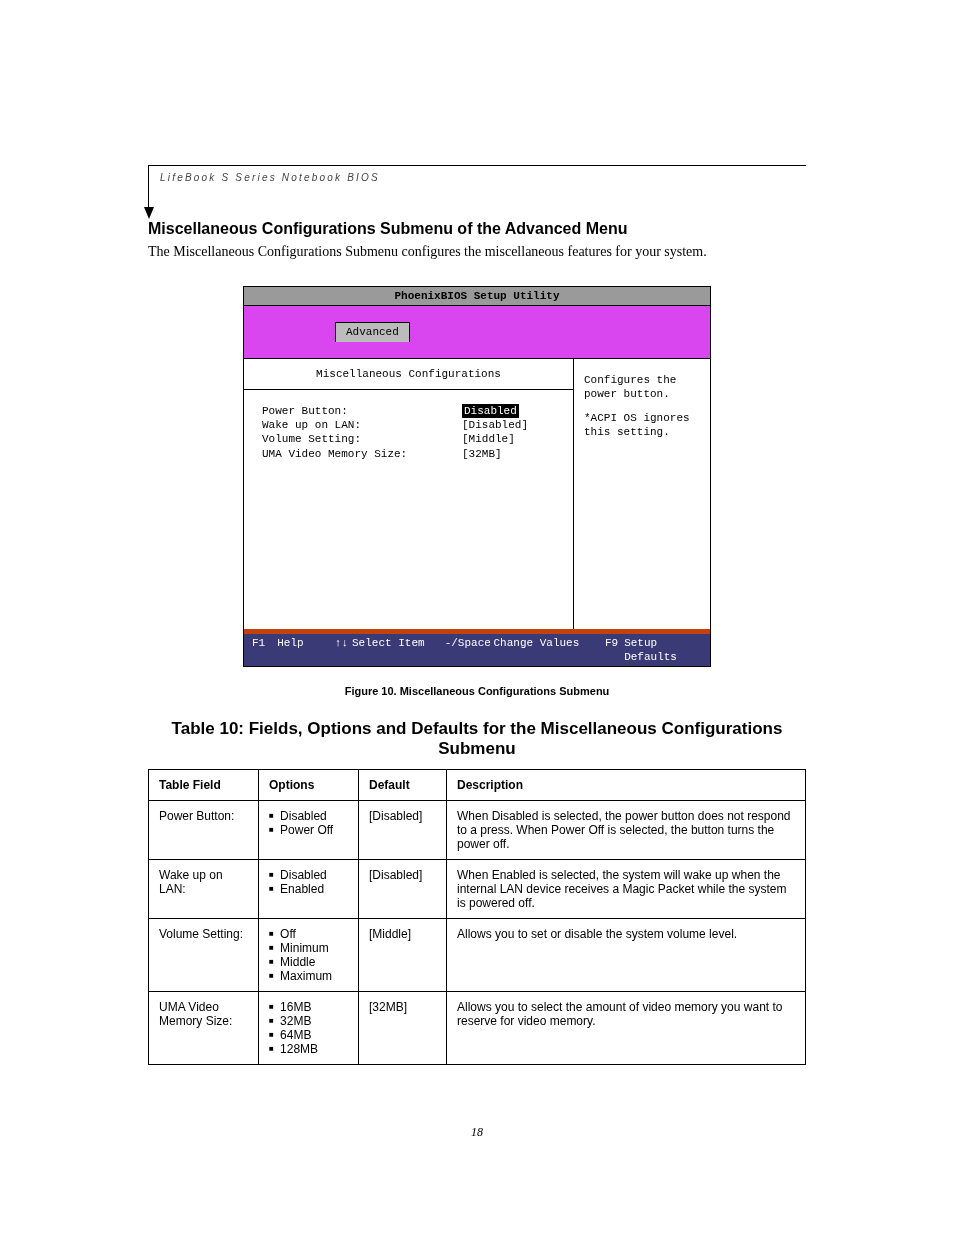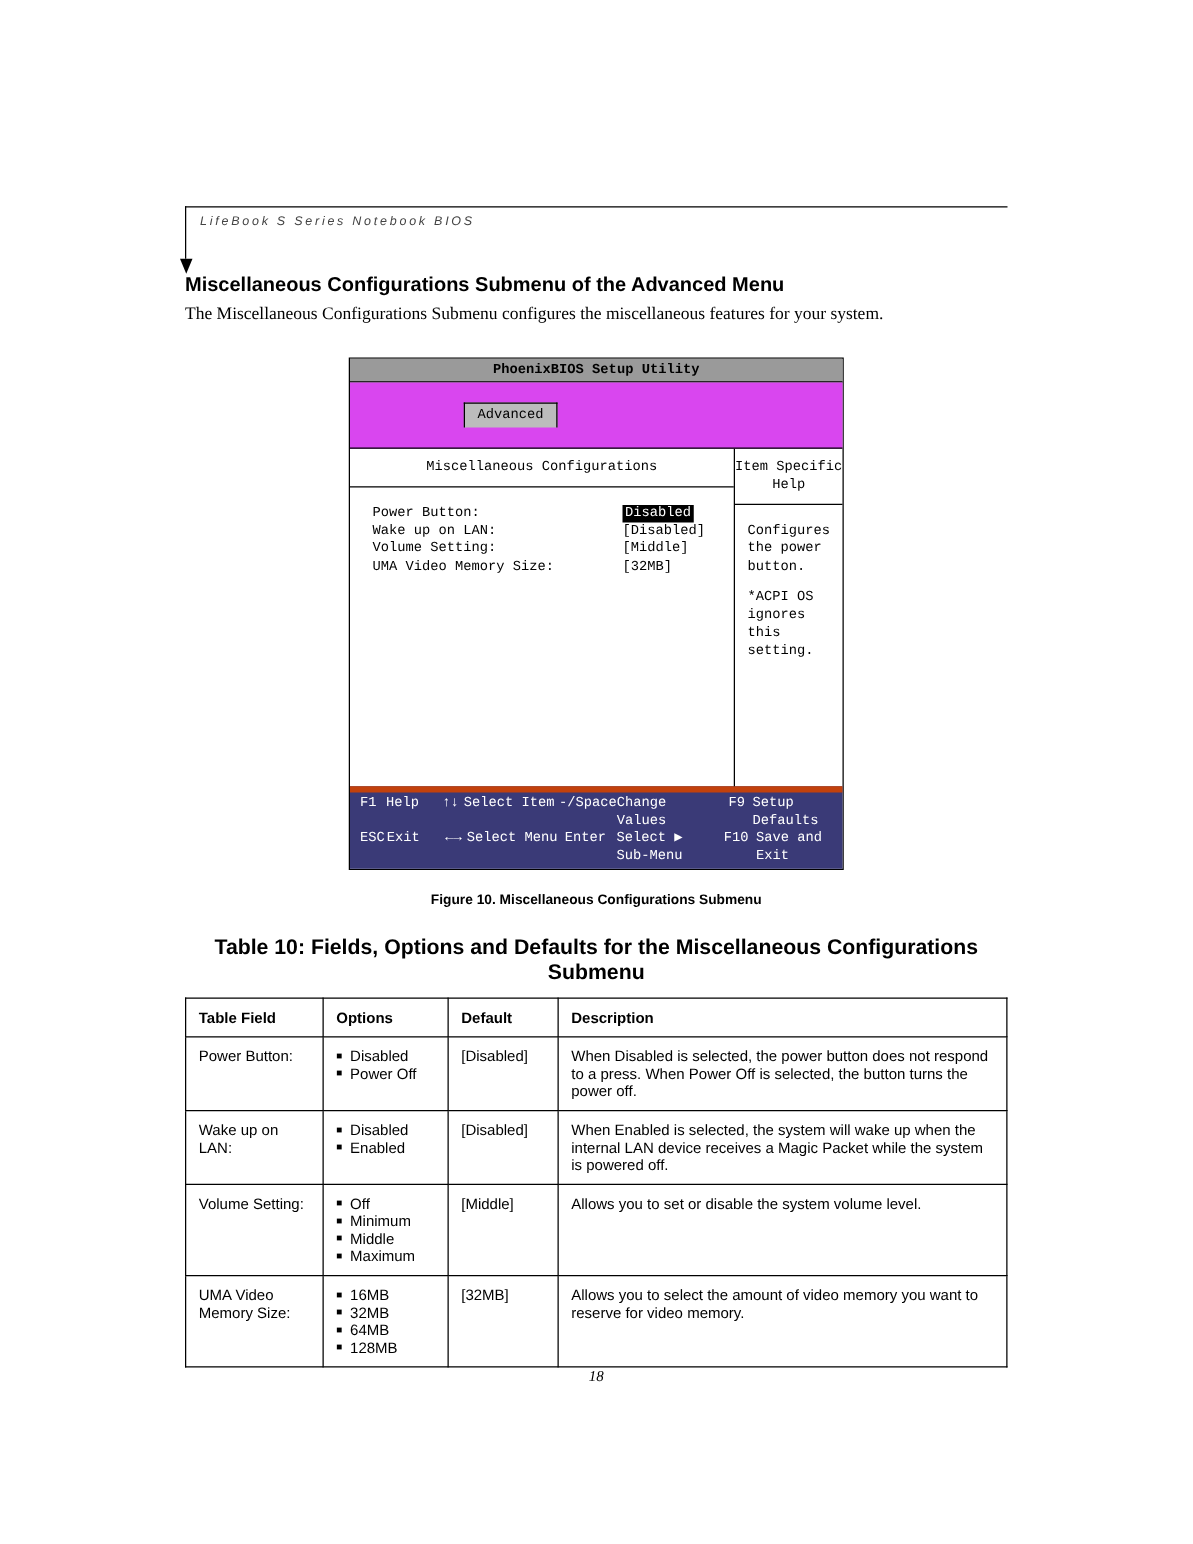--- a/index.html
+++ b/index.html
@@ -56,21 +56,21 @@
     margin: 0 0 6px 0;
   }
   p.intro {
     font-family: Georgia, 'Times New Roman', serif;
     font-size: 14px;
     margin: 0 0 26px 0;
   }
 
   
   .bios {
-    width: 396px;
+    width: 468px;
     margin: 0 auto;
     border: 1px solid #000;
     font-family: "Courier New", monospace;
     font-size: 11px;
     line-height: 1.3;
   }
   .bios-title {
     background: #9a9a9a;
     color: #000;
     text-align: center;
@@ -182,20 +182,21 @@
     padding-right: 4px;
   }
   .col-menu { width: 110px; }
   .col-opts { width: 100px; }
   .col-def  { width: 88px; }
   .pgnum {
     text-align: center;
     font-style: italic;
     font-family: Georgia, serif;
     font-size: 12px;
+    margin-top: 60px;
   }
 </style>
 </head>
 <body>
 
 <div class="page">
   <div class="rule-top"></div>
   <div class="rule-left"></div>
   <div class="header-line">LifeBook S Series Notebook BIOS</div>
 
@@ -224,48 +225,37 @@
               <span class="bios-label">Volume Setting:</span>
               <span class="bios-val">[Middle]</span>
             </div>
             <div class="bios-row">
               <span class="bios-label">UMA Video Memory Size:</span>
               <span class="bios-val">[32MB]</span>
             </div>
           </div>
         </div>
         <div class="bios-right">
-          <div class="bios-right-head">Item Specific Help</div>
           <div class="bios-right-body">
             <div>Configures the power button.</div>
             <div style="height:10px;"></div>
             <div>*ACPI OS ignores this setting.</div>
           </div>
         </div>
       </div>
       <div class="bios-footer">
         <div class="frow">
           <span class="fkey">F1</span>
           <span class="flab">Help</span>
           <span class="farrow">↑↓</span>
           <span class="faction">Select Item</span>
           <span class="fkey2">-/Space</span>
           <span class="faction2">Change Values</span>
           <span class="fkey3">F9</span>
           <span>Setup Defaults</span>
-        </div>
-        <div class="frow">
-          <span class="fkey">ESC</span>
-          <span class="flab">Exit</span>
-          <span class="farrow">←→</span>
-          <span class="faction">Select Menu</span>
-          <span class="fkey2">Enter</span>
-          <span class="faction2">Select ▶ Sub-Menu</span>
-          <span class="fkey3">F10</span>
-          <span>Save and Exit</span>
         </div>
       </div>
     </div>
 
     <div class="fig-caption">Figure 10.   Miscellaneous Configurations Submenu</div>
 
     <div class="tbl-caption">Table 10: Fields, Options and Defaults for the Miscellaneous Configurations Submenu</div>
 
     <table class="fields">
       <thead>

